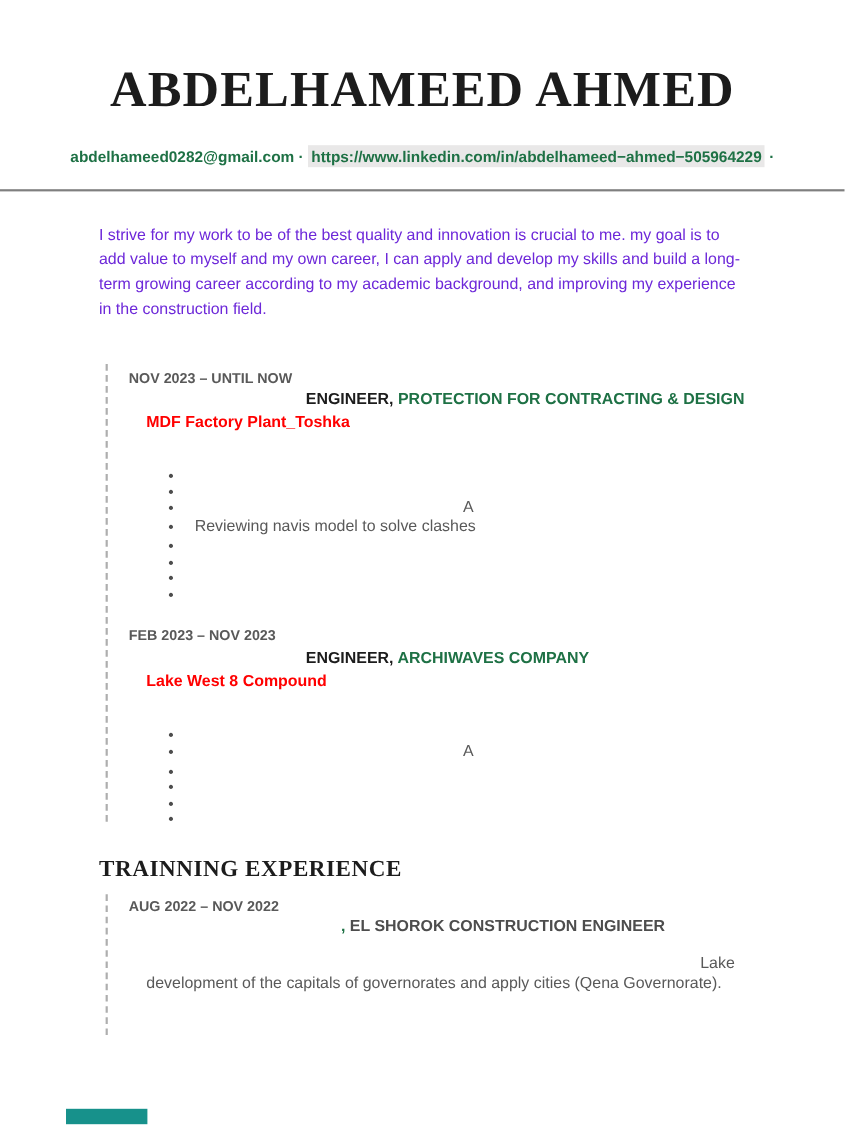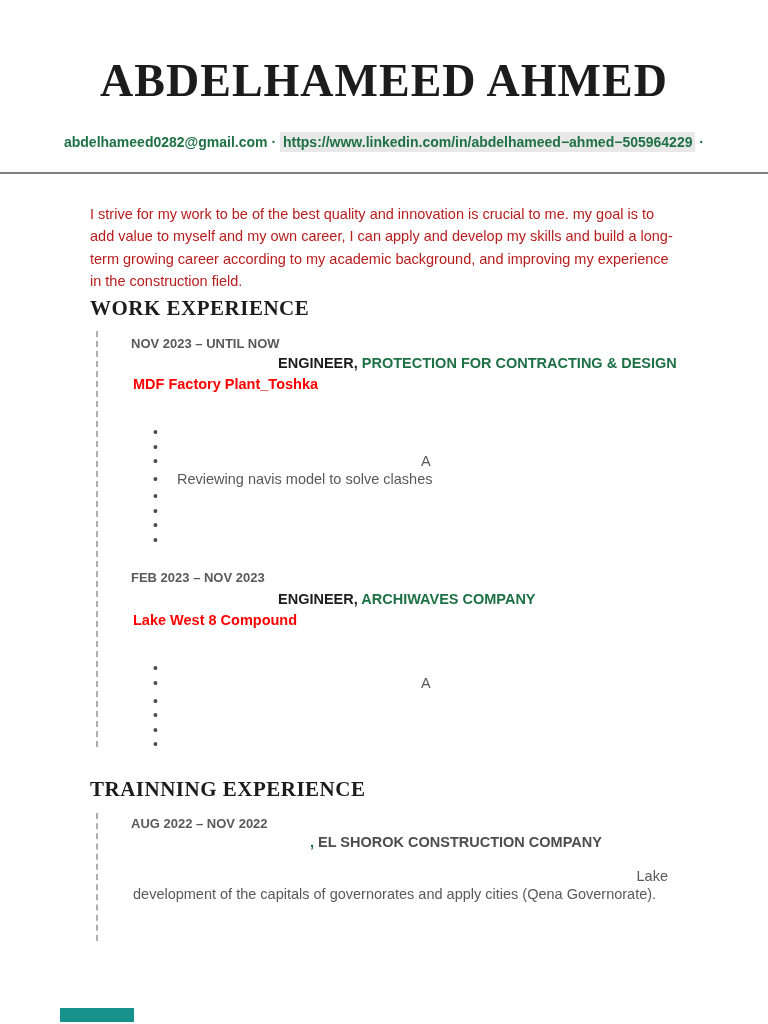--- a/index.html
+++ b/index.html
@@ -36,42 +36,42 @@
   .links-line a { color: #1e7145; text-decoration: none; }
   .linkedin-highlight { background: #e9e8e8; padding: 2px 3px; text-align: center; }
   .divider {
     position: absolute; top: 172px; left: 0; width: 768px; height: 2px;
     background: #7f7f7f;
   }
   
   .summary {
     position: absolute; top: 203px; left: 90px; width: 592px;
     font-size: 14.5px; line-height: 22.4px;
-    color: #b91c1c;
+    color: #6d28d9;
   }
   
   .section-title {
     position: absolute; left: 90px;
     font-family: "Liberation Serif", serif;
     font-weight: bold;
     font-size: 21px; letter-spacing: 0.5px;
     color: #1c1c1c;
   }
   .title-work { top: 296px; }
   .title-training { top: 777px; }
   
   .dash-line {
     position: absolute; left: 96px; width: 0;
     border-left: 2px dashed #aeaeae;
   }
   .dash-work { top: 331px; height: 416px; }
   .dash-training { top: 813px; height: 128px; }
   
   .entry-date {
-    position: absolute; left: 131px;
+    position: absolute; left: 117px;
     font-size: 13px; font-weight: bold; color: #595959;
   }
   .date-1 { top: 336px; }
   .date-2 { top: 570px; }
   .date-3 { top: 816px; }
   .role-line {
     position: absolute;
     font-size: 14.5px; font-weight: bold; color: #1c1c1c;
     white-space: nowrap;
   }
@@ -125,21 +125,20 @@
 
   <h1 class="name">ABDELHAMEED AHMED</h1>
 
 
   <div class="links-line"><a href="#">abdelhameed0282@gmail.com</a> <span>·</span> <a href="#" class="linkedin-highlight">https://www.linkedin.com/in/abdelhameed−ahmed−505964229</a> <span>·</span></div>
 
   <div class="divider"></div>
 
   <p class="summary">I strive for my work to be of the best quality and innovation is crucial to me. my goal is to add value to myself and my own career, I can apply and develop my skills and build a long-term growing career according to my academic background, and improving my experience in the construction field.</p>
 
-  <h2 class="section-title title-work">WORK EXPERIENCE</h2>
 
   <div class="dash-line dash-work"></div>
 
   <div class="entry-date date-1">NOV 2023 – UNTIL NOW</div>
   <div class="role-line role-1"><span>ENGINEER,</span> <span class="company-green">PROTECTION FOR CONTRACTING &amp; DESIGN</span></div>
   <div class="project project-1">MDF Factory Plant_Toshka</div>
   <ul class="bullet-list list-1">
     <li><span class="li-text"></span></li>
     <li><span class="li-text"></span></li>
     <li><span class="li-text">A</span></li>
@@ -160,21 +159,21 @@
     <li><span class="li-text"></span></li>
     <li><span class="li-text"></span></li>
     <li><span class="li-text"></span></li>
   </ul>
 
   <h2 class="section-title title-training">TRAINNING EXPERIENCE</h2>
 
   <div class="dash-line dash-training"></div>
 
   <div class="entry-date date-3">AUG 2022 – NOV 2022</div>
-  <div class="role-line role-3"><span class="comma-green">,</span> <span class="company-gray">EL SHOROK CONSTRUCTION COMPANY</span></div>
+  <div class="role-line role-3"><span class="comma-green">,</span> <span class="company-gray">EL SHOROK CONSTRUCTION ENGINEER</span></div>
 
   <div class="training-desc">
     <div class="desc-line1">Lake</div>
     <div class="desc-line2">development of the capitals of governorates and apply cities (Qena Governorate).</div>
   </div>
 
   <div class="footer-bar"></div>
 
 </div>
 

